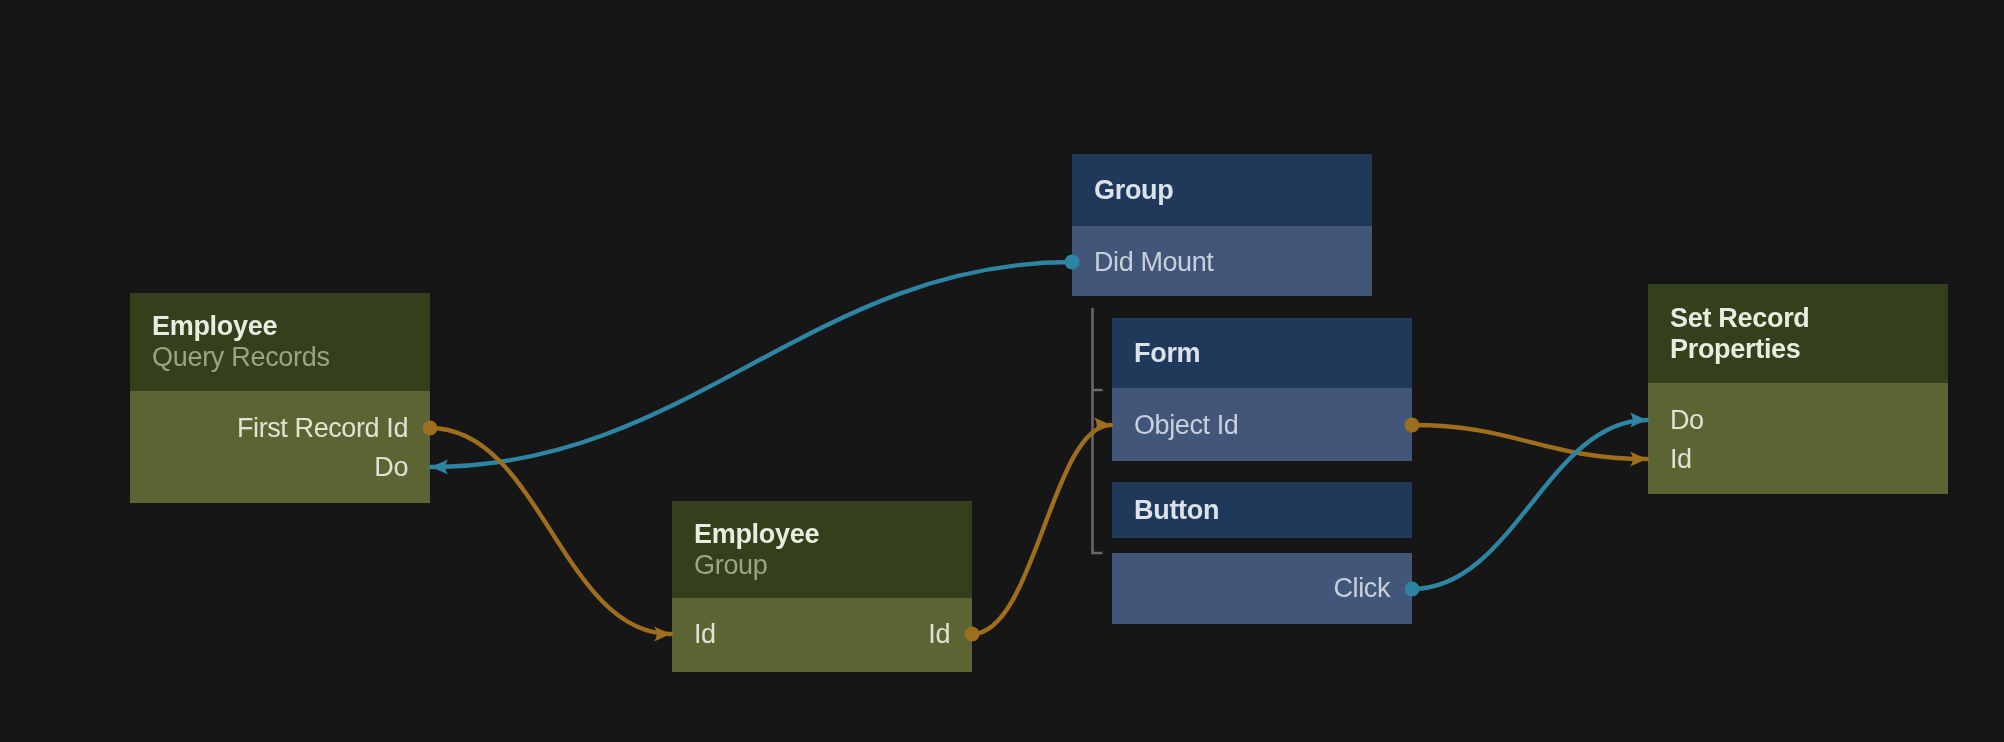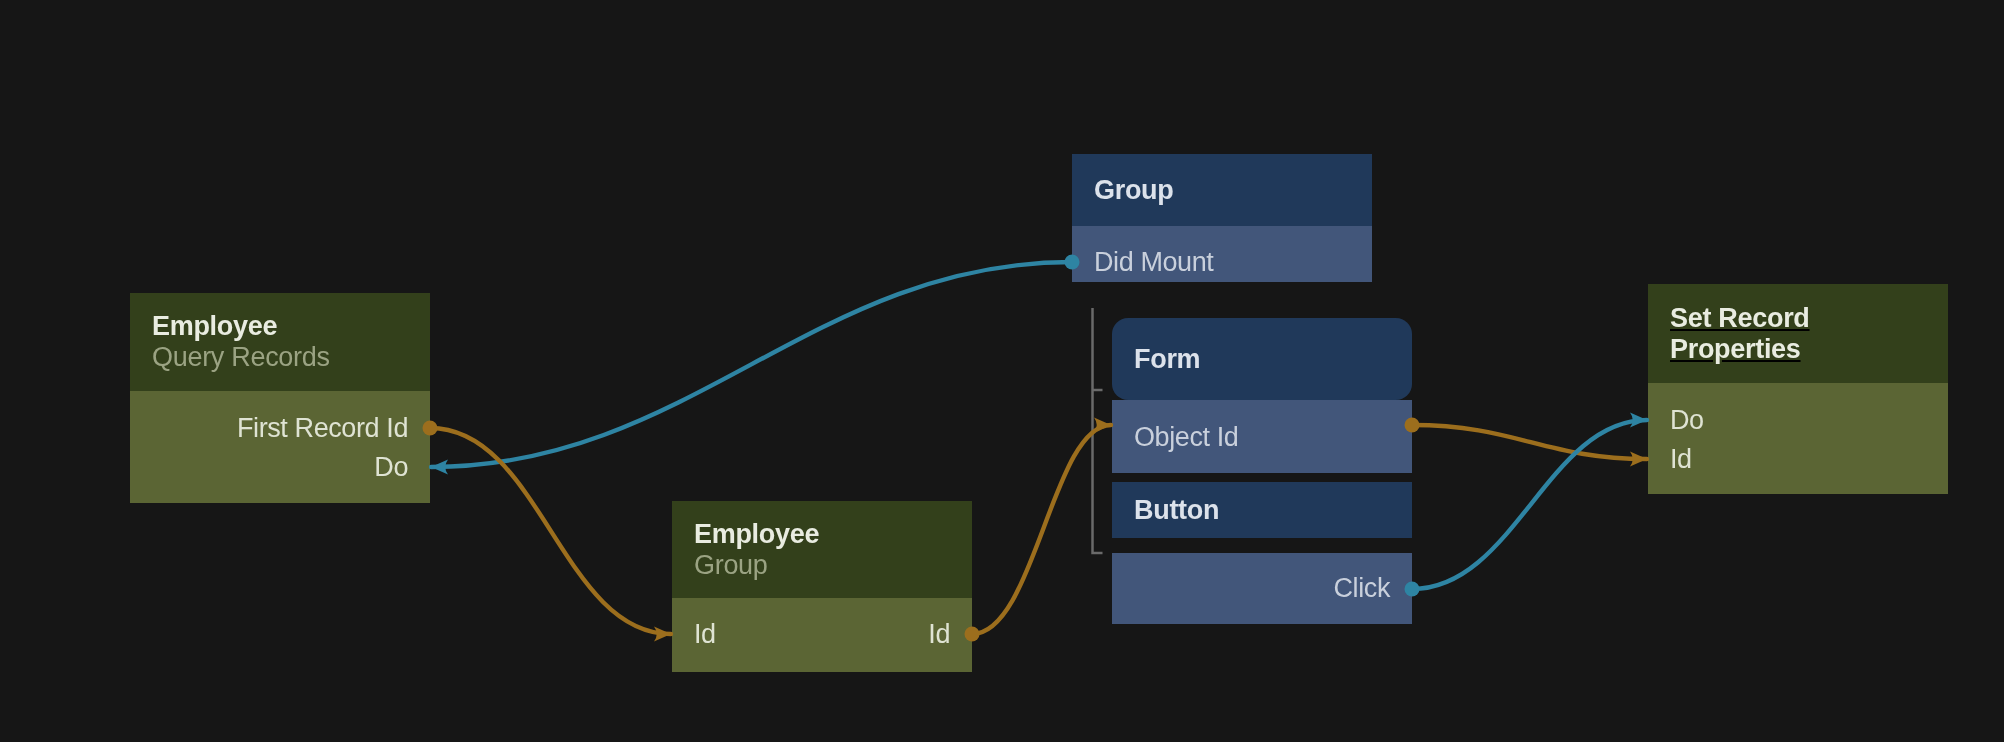--- a/index.html
+++ b/index.html
@@ -108,51 +108,51 @@
       </div>
       <div class="node-body" style="height: 112px;">
         <div class="port right" style="top: 22px;">First Record Id</div>
         <div class="port right" style="top: 61px;">Do</div>
       </div>
     </div>
     <div class="node blue" style="left: 1072px; top: 154px; width: 300px;">
       <div class="node-header" style="height: 72px;">
         <div class="node-title">Group</div>
       </div>
-      <div class="node-body" style="height: 56px;">
+      <div class="node-body" style="height: 70px;">
         <div class="port left" style="top: 21px;">Did Mount</div>
       </div>
     </div>
     <div class="node green" style="left: 672px; top: 501px; width: 300px;">
       <div class="node-header" style="height: 97px;">
         <div class="node-title">Employee</div>
         <div class="node-subtitle">Group</div>
       </div>
       <div class="node-body" style="height: 74px;">
         <div class="port left" style="top: 21px;">Id</div>
         <div class="port right" style="top: 21px;">Id</div>
       </div>
     </div>
     <div class="node blue" style="left: 1112px; top: 318px; width: 300px;">
-      <div class="node-header" style="height: 82px; border-radius: 16px;">
+      <div class="node-header" style="height: 70px;">
         <div class="node-title">Form</div>
       </div>
       <div class="node-body" style="height: 73px;">
         <div class="port left" style="top: 22px;">Object Id</div>
       </div>
     </div>
     <div class="node blue" style="left: 1112px; top: 482px; width: 300px;">
       <div class="node-header" style="height: 56px;">
         <div class="node-title">Button</div>
       </div>
       <div class="node-body" style="height: 71px; margin-top: 15px;">
         <div class="port right" style="top: 20px;">Click</div>
       </div>
     </div>
-    <div class="node green" style="left: 1648px; top: 284px; width: 300px; text-decoration: underline;">
+    <div class="node green" style="left: 1648px; top: 284px; width: 300px;">
       <div class="node-header" style="height: 99px;">
         <div class="node-title">Set Record</div>
         <div class="node-title">Properties</div>
       </div>
       <div class="node-body" style="height: 111px;">
         <div class="port left" style="top: 22px;">Do</div>
         <div class="port left" style="top: 61px;">Id</div>
       </div>
     </div>
   </div>

